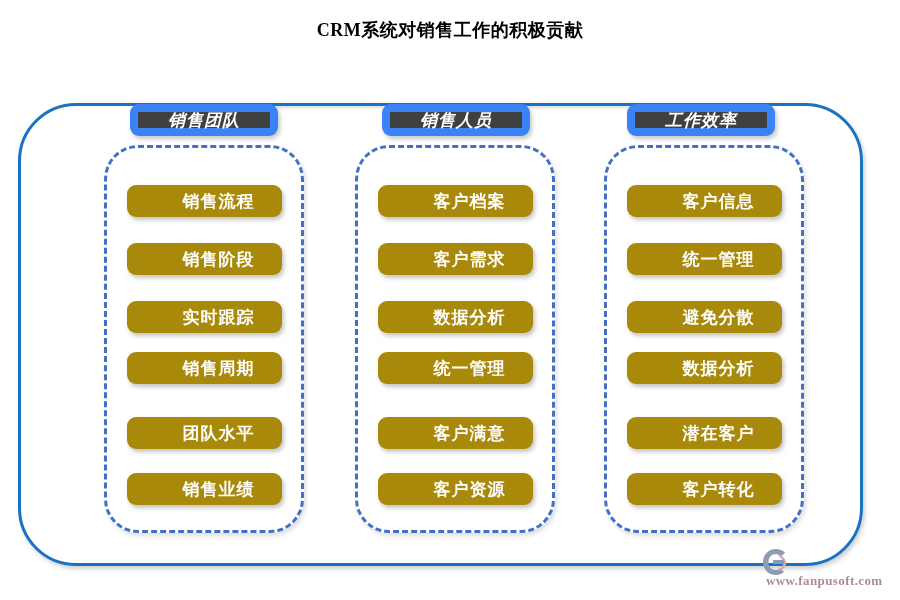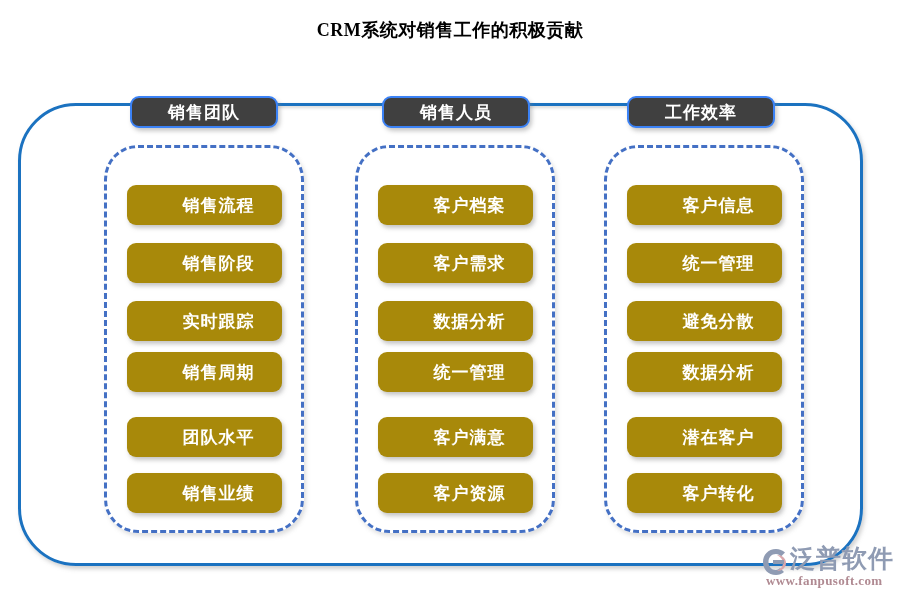--- a/index.html
+++ b/index.html
@@ -50,36 +50,37 @@
     background: #1b72c0;
     top: 103px;
     box-shadow: 0 2px 3px rgba(140,140,140,0.35);
   }
   #connector-1 { left: 262px; width: 140px; }
   #connector-2 { left: 512px; width: 140px; }
 
   
   .header-box {
     position: absolute;
-    top: 96px;
+    top: 104px;
     width: 148px;
     height: 32px;
     background: #404040;
-    border: 2px solid #3b82f6;
+    border: 8px solid #3b82f6;
     border-radius: 9px;
     box-sizing: border-box;
     color: #ffffff;
     font-size: 17px;
     font-weight: bold;
     display: flex;
     align-items: center;
     justify-content: center;
     letter-spacing: 1px;
     box-shadow: 2px 3px 4px rgba(130,130,130,0.45);
     font-family: "Liberation Serif", "DejaVu Serif", serif;
+    font-style: italic;
   }
   #header-box-0 { left: 130px; }
   #header-box-1 { left: 382px; }
   #header-box-2 { left: 627px; text-align: right; }
 
   
   .group-container {
     position: absolute;
     top: 145px;
     width: 200px;
@@ -90,21 +91,21 @@
     box-shadow: 2px 3px 4px rgba(150,150,150,0.30);
   }
   #group-container-0 { left: 104px; }
   #group-container-1 { left: 355px; }
   #group-container-2 { left: 604px; }
 
   
   .item-box {
     position: absolute;
     width: 155px;
-    height: 40px;
+    height: 32px;
     background: #a8890a;
     border-radius: 9px;
     color: #ffffff;
     font-size: 17px;
     font-weight: bold;
     display: flex;
     align-items: center;
     justify-content: center;
     letter-spacing: 1px;
     box-shadow: 2px 3px 4px rgba(150,150,150,0.55);
@@ -201,15 +202,14 @@
 <div class="item-box col-2 row-3">数据分析</div>
 <div class="item-box col-2 row-4">潜在客户</div>
 <div class="item-box col-2 row-5">客户转化</div>
 
 <div id="watermark">
   <svg id="watermark-mark" viewBox="0 0 30 28">
     <path d="M14 1 C6 1 1 7 1 14 C1 21 6 27 14 27 C17 27 20 26 22 24 L18 20 C17 21 15 22 14 22 C9.5 22 6.5 18.5 6.5 14 C6.5 9.5 9.5 6 14 6 C16 6 18 7 19 8.5 L23 4.5 C20.5 2.2 17.5 1 14 1 Z" fill="#8f9bb3"></path>
     <path d="M15 7 C20 7 24 10.5 24 15 C24 19.5 20 23 15 23 C19 21 21 18 21 15 C21 12 19 9 15 7 Z" fill="#d9a6ab"></path>
     <path d="M11 12 L22 12 L22 16 L11 16 Z" fill="#8f9bb3"></path>
   </svg>
-  <div id="watermark-brand">泛普软件</div>
   <div id="watermark-url">www.fanpusoft.com</div>
 </div>
 
 </body></html>

